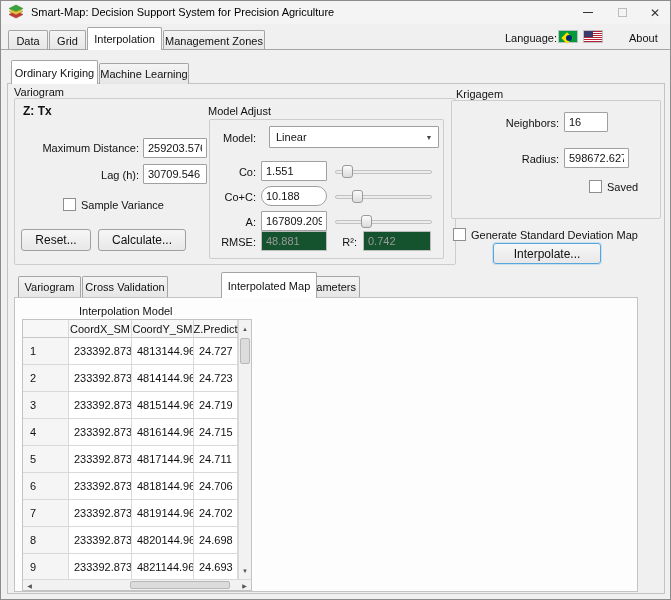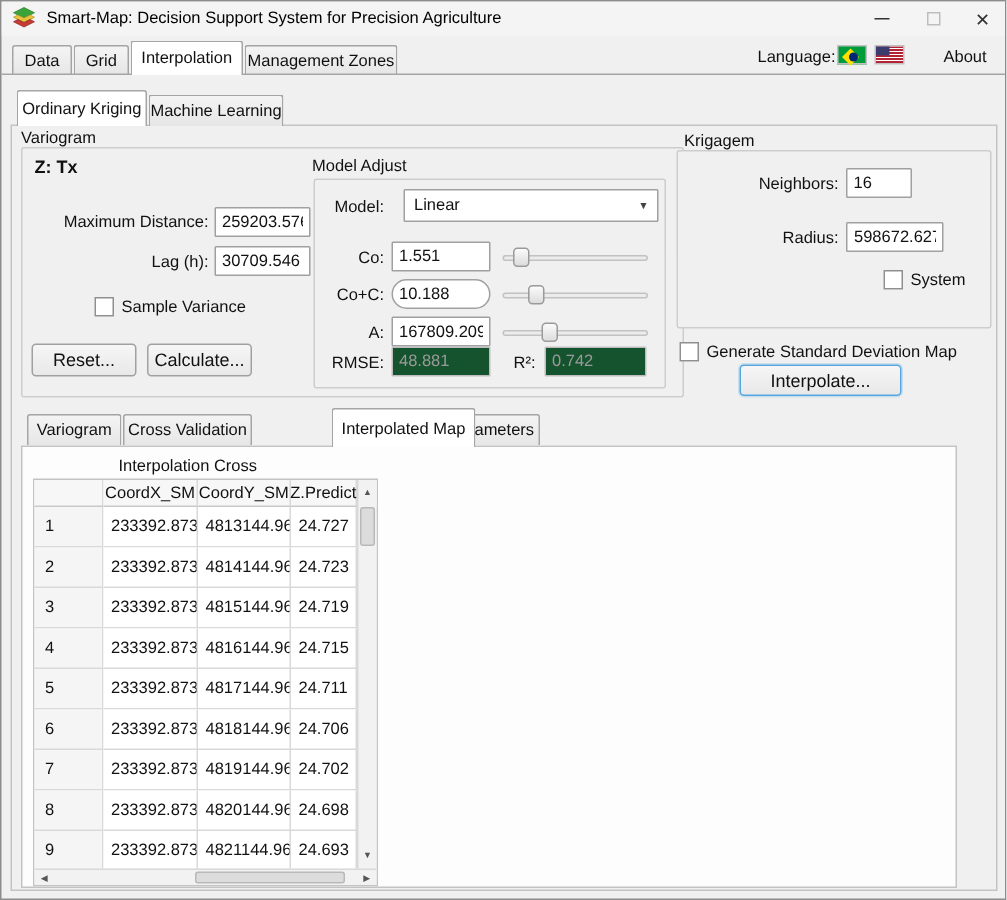--- a/index.html
+++ b/index.html
@@ -155,21 +155,21 @@
   <div class="flabel" style="left:20px; top:141px; width:118px;">Maximum Distance:</div>
   <input class="tinput" style="left: 142px; top: 137px; width: 64px;" value="259203.576">
 
   <div class="flabel" style="left:20px; top:168px; width:118px;">Lag (h):</div>
   <input class="tinput" style="left: 142px; top: 163px; width: 64px;" value="30709.546">
 
   <div class="checkbox" style="left:62px; top:197px;"></div>
   <div class="cblabel" style="left:80px; top:198px;">Sample Variance</div>
 
   <div class="pushbtn" style="left:20px; top:228px; width:70px; height:22px;">Reset...</div>
-  <div class="pushbtn" style="left:97px; top:228px; width:70px; height:22px;">Calculate...</div>
+  <div class="pushbtn" style="left:97px; top:228px; width:88px; height:22px;">Calculate...</div>
 
   <div class="grouplabel" style="left:207px; top:104px;">Model Adjust</div>
   <div class="groupbox gb-model"></div>
 
   <div class="flabel" style="left:210px; top:131px; width:45px;">Model:</div>
   <div class="combo">
     <div class="val">Linear</div>
     <div class="arr">▼</div>
   </div>
 
@@ -202,33 +202,33 @@
   <div class="grouplabel" style="left:455px; top:87px;">Krigagem</div>
   <div class="groupbox gb-krig"></div>
 
   <div class="flabel" style="left:470px; top:116px; width:88px;">Neighbors:</div>
   <input class="tinput" style="left: 563px; top: 111px; width: 44px;" value="16">
 
   <div class="flabel" style="left:470px; top:152px; width:88px;">Radius:</div>
   <input class="tinput" style="left: 563px; top: 147px; width: 65px;" value="598672.627">
 
   <div class="checkbox" style="left:588px; top:179px;"></div>
-  <div class="cblabel" style="left:606px; top:180px;">System</div>
+  <div class="cblabel" style="left:606px; top:180px;">Saved</div>
 
   <div class="checkbox" style="left:452px; top:227px;"></div>
   <div class="cblabel" style="left:470px; top:228px;">Generate Standard Deviation Map</div>
   <div class="pushbtn accent" style="left:492px; top:242px; width:108px; height:21px;">Interpolate...</div>
 
   <div class="tab rt-variogram">Variogram</div>
   <div class="tab rt-cross">Cross Validation</div>
   <div class="tab active rt-interp" style="z-index:3;margin-left:48px;">Interpolated Map</div>
   <div class="tab rt-saved">Saved Parameters</div>
 
   <div class="results-panel">
-    <div class="grid-title">Interpolation Cross</div>
+    <div class="grid-title">Interpolation Model</div>
 
     <div class="gtable">
       <div class="ghead">
         <div class="hcell c0"></div>
         <div class="hcell c1">CoordX_SM</div>
         <div class="hcell c2">CoordY_SM</div>
         <div class="hcell c3">Z.Predict</div>
       </div>
       <div id="grid-body">
           <div class="trow">

